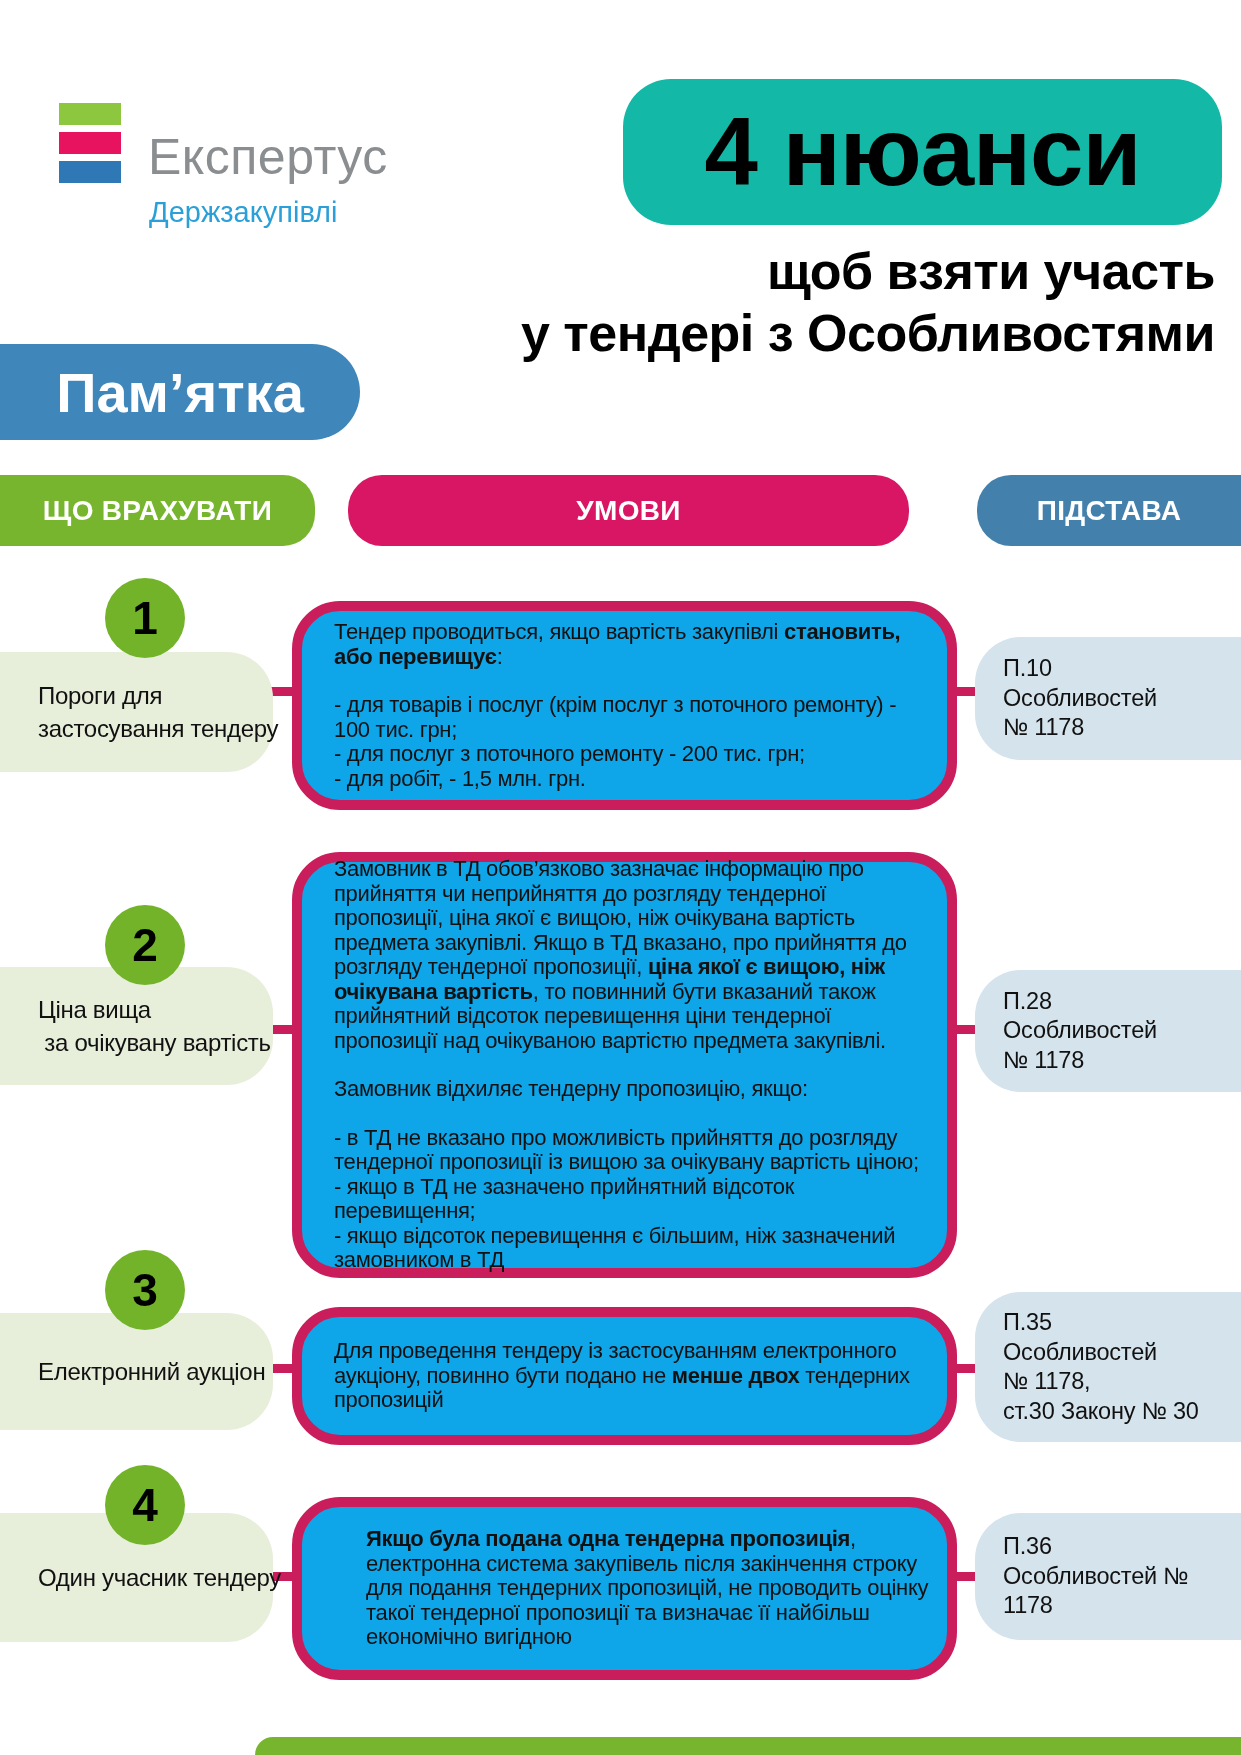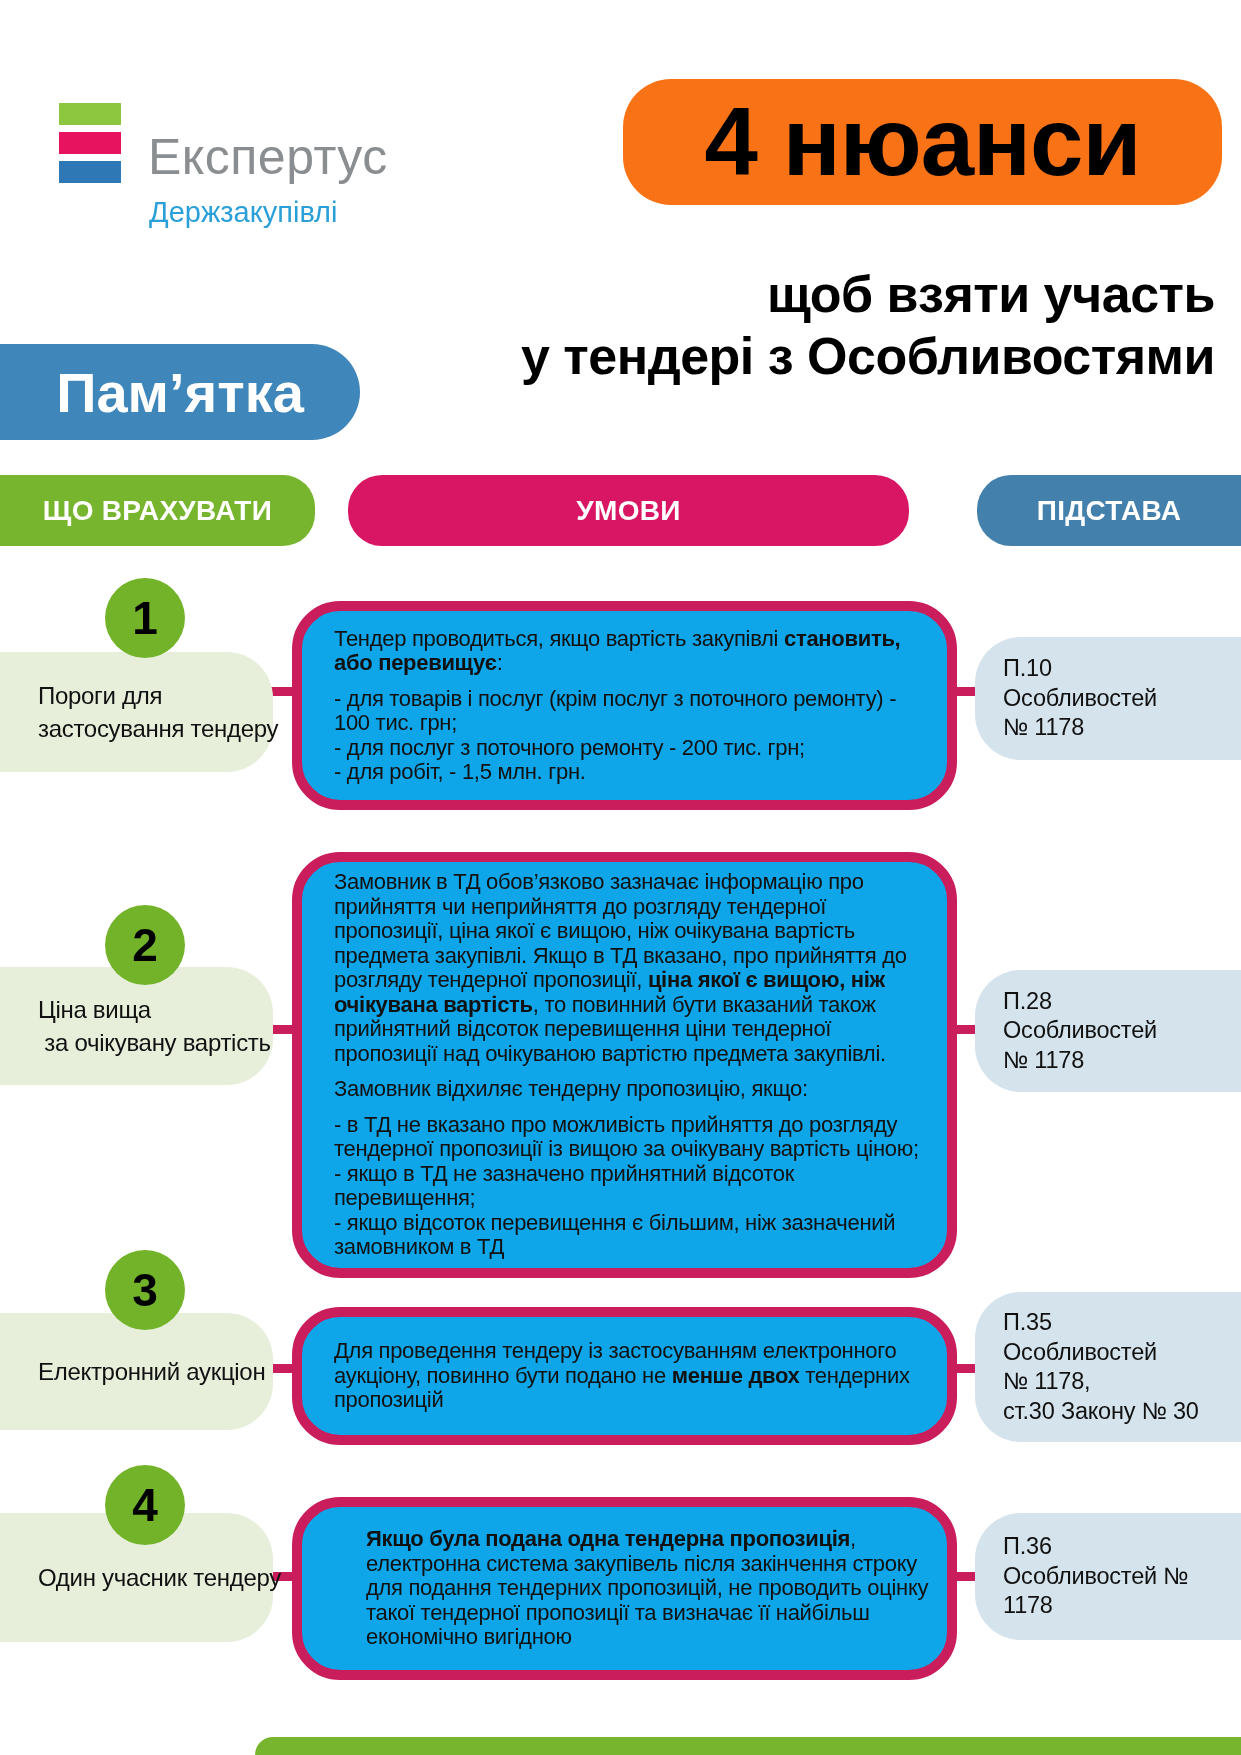--- a/index.html
+++ b/index.html
@@ -15,33 +15,32 @@
   .logo-bar.b { background:#2d78b5; }
   .brand-name {
     position:absolute; left:148px; top:128px; font-size:50px; color:#8b8e90;
     letter-spacing:0.5px;
   }
   .brand-product {
     position:absolute; left:149px; top:196px; font-size:29px; color:#2ba0d8;
   }
   
   .title-banner {
-    position:absolute; left:623px; top:79px; width:599px; height:126px;
-    background:#f97316; border-radius:48px; display:flex; align-items:center;
+    position:absolute; left:623px; top:79px; width:599px; height:146px;
+    background:#14b8a6; border-radius:48px; display:flex; align-items:center;
     justify-content:center;
   }
   .page-title {
     font-size:96px; font-weight:bold; color:#000; letter-spacing:-1px;
     white-space:nowrap;
   }
   .subtitle {
     position:absolute; right:26px; top:240px; text-align:right;
     font-size:52px; line-height:62px; font-weight:bold; color:#000;
     letter-spacing:-0.5px;
-    margin-top:23px;
   }
   .memo-badge {
     position:absolute; left:0; top:344px; width:360px; height:96px;
     background:#3f86bb; border-radius:0 48px 48px 0;
     display:flex; align-items:center; justify-content:center;
   }
   .memo-badge-text { color:#fff; font-size:56px; font-weight:bold; }
   
   .col-h {
     position:absolute; top:457px; height:71px; display:flex; align-items:center;
@@ -73,21 +72,21 @@
   .circle span { font-size:46px; font-weight:bold; color:#000; }
   .cond-box {
     position:absolute; left:292px; width:665px; box-sizing:border-box;
     background:#0ea5e9; border:10px solid #ca1e5c; border-radius:48px;
     display:flex; flex-direction:column; justify-content:center;
   }
   .cond-content {
     padding:8px 14px 8px 32px; font-size:22px; line-height:24.5px;
     letter-spacing:-0.3px; color:#111;
   }
-  .cond-content .blk.gap { margin-top:11px; }
+  .cond-content .blk.gap { margin-top:24px; }
   .cond-content .b { font-weight:bold; }
   .basis-box {
     position:absolute; left:975px; width:266px; background:#d4e3ec;
     border-radius:46px 0 0 46px; display:flex; flex-direction:column;
     justify-content:center;
   }
   .basis-text {
     padding-left:28px; font-size:23.5px; line-height:29.5px; color:#111;
     white-space:pre; letter-spacing:-0.2px;
   }

